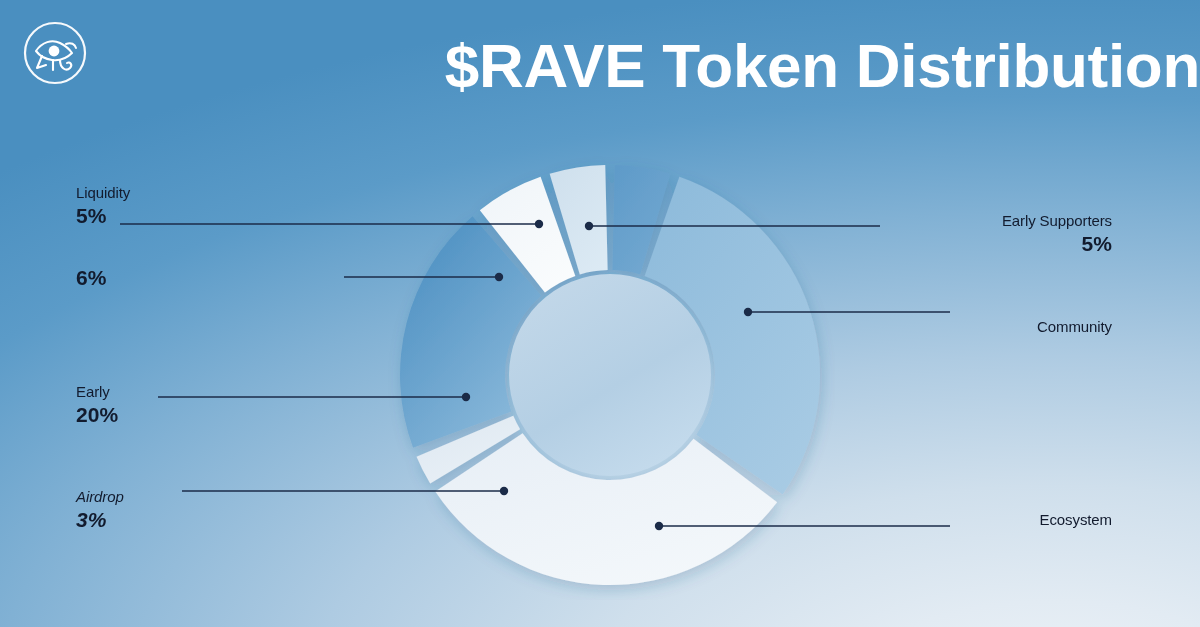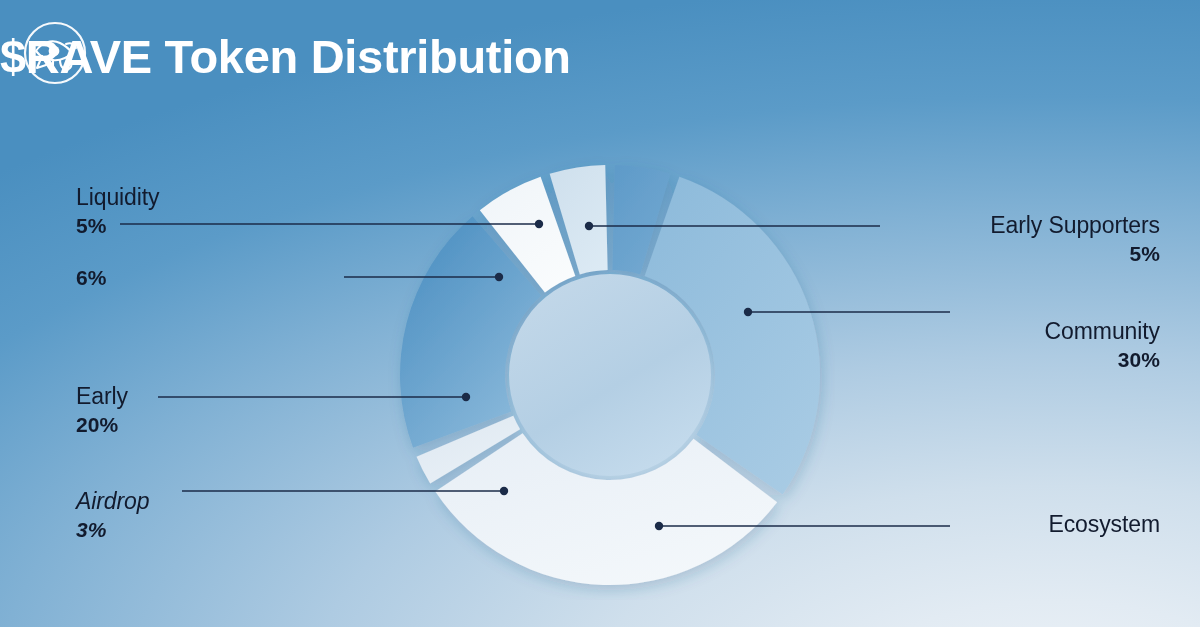--- a/index.html
+++ b/index.html
@@ -26,23 +26,23 @@
     width: 66px;
     height: 66px;
   }
 
   
   #title {
     position: absolute;
     left: 0;
     top: 31px;
     width: 1200px;
-    text-align: left;
+    text-align: right;
     color: #ffffff;
-    font-size: 47px;
+    font-size: 62px;
     font-weight: bold;
     letter-spacing: -0.3px;
     line-height: 1.12;
     white-space: nowrap;
   }
 
   
   #donut {
     position: absolute;
     left: 385px;
@@ -61,23 +61,23 @@
     pointer-events: none;
   }
 
   
   .callout {
     position: absolute;
     color: #121b2e;
     line-height: 1.16;
   }
   .callout.left  { text-align: left; }
-  .callout.right { text-align: right; padding-left: 48px; }
+  .callout.right { text-align: right; }
   .callout .cl-name {
-    font-size: 23px;
+    font-size: 15px;
     font-weight: normal;
     letter-spacing: -0.1px;
     white-space: pre-line;
   }
   .callout .cl-pct {
     font-size: 21px;
     font-weight: bold;
     margin-top: 3px;
     letter-spacing: 0.1px;
   }
@@ -183,21 +183,20 @@
       </g>
     </svg>
 
   <div id="callouts">
       <div class="callout right" style="top: 212px; left: 0px; width: 1112px;">
         <div class="cl-name">Early Supporters</div>
         <div class="cl-pct">5%</div>
       </div>
       <div class="callout right" style="top: 298px; left: 0px; width: 1112px; margin-top: 20px;">
         <div class="cl-name">Community</div>
-        <div class="cl-pct">30%</div>
       </div>
       <div class="callout right" style="top: 511px; left: 0px; width: 1112px;">
         <div class="cl-name">Ecosystem</div>
       </div>
       <div class="callout left" style="top: 488px; left: 76px; font-style: italic;">
         <div class="cl-name">Airdrop</div>
         <div class="cl-pct">3%</div>
       </div>
       <div class="callout left" style="top: 383px; left: 76px;">
         <div class="cl-name">Early</div>

